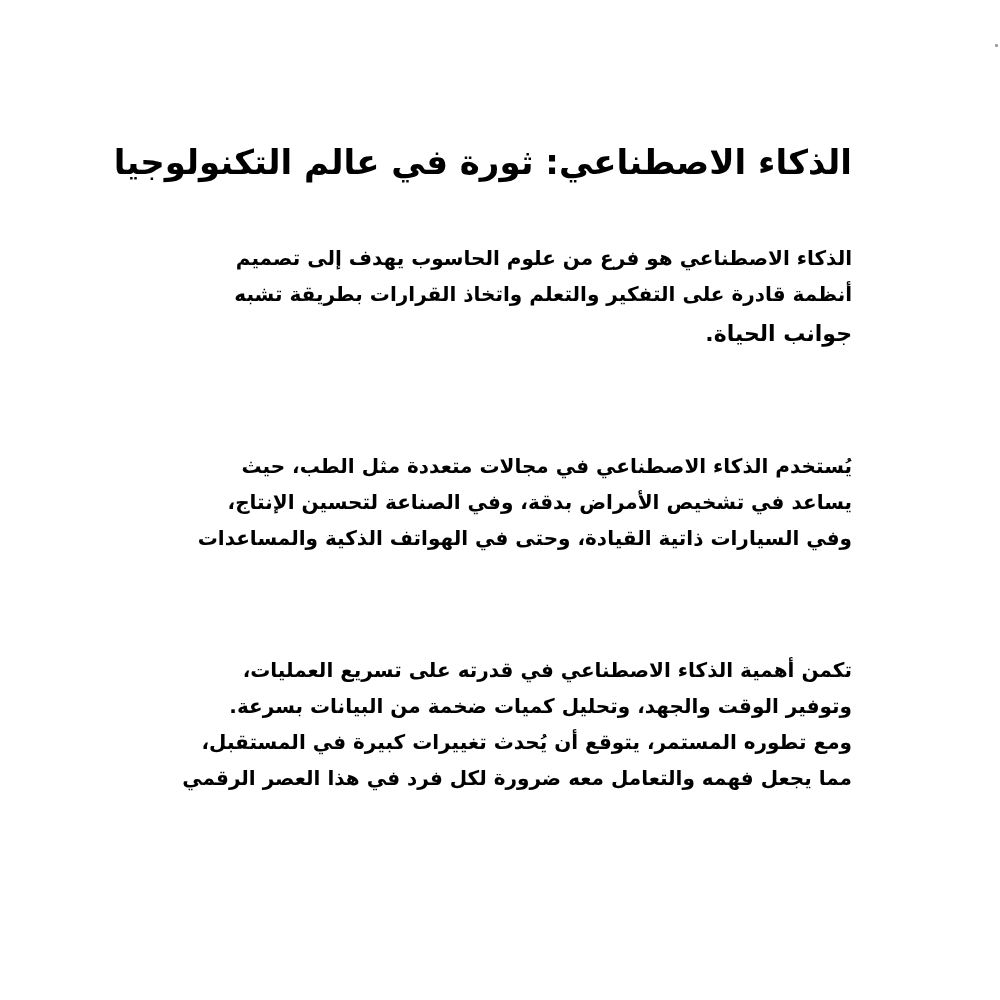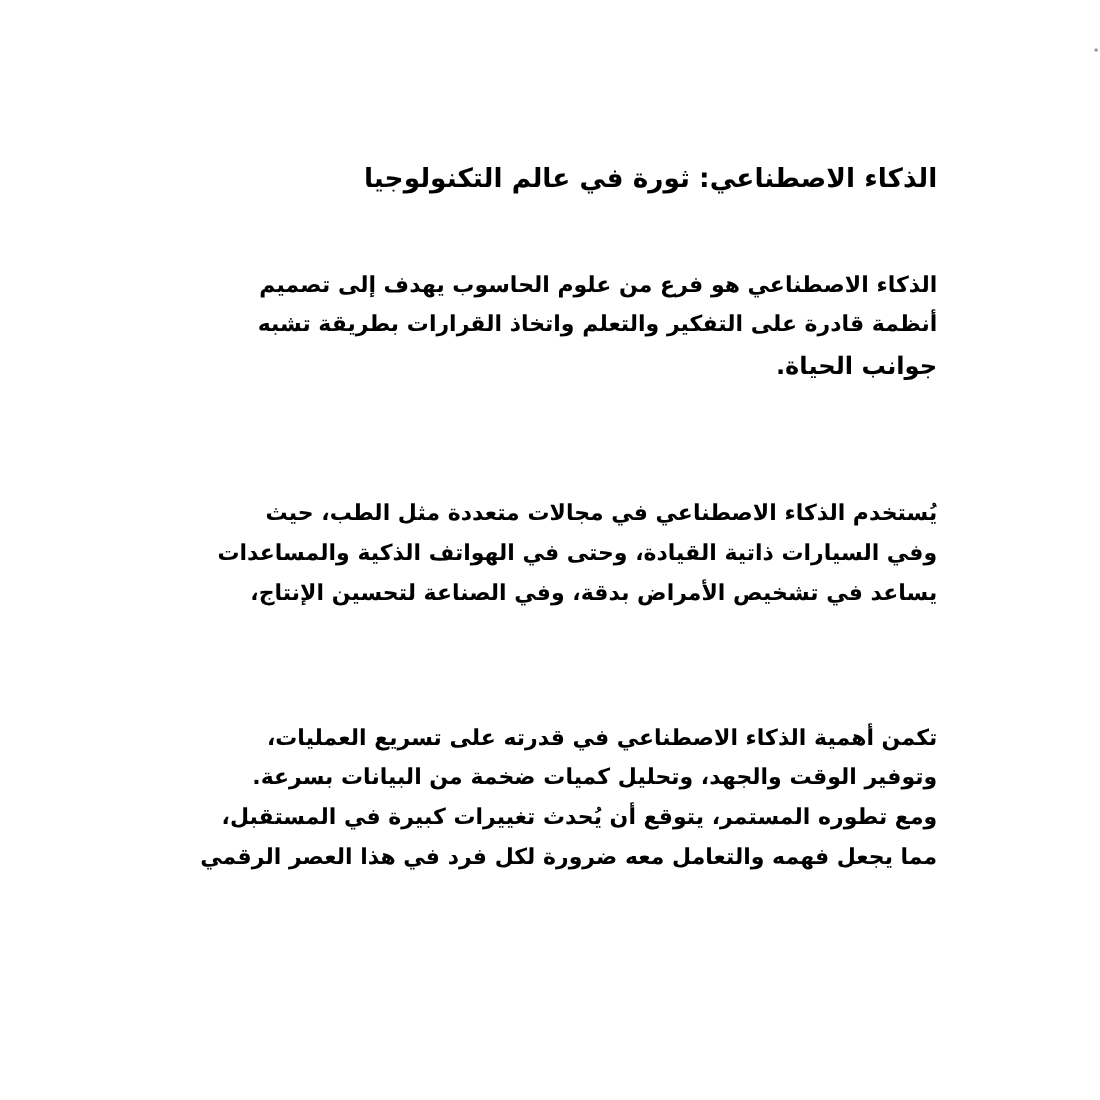--- a/index.html
+++ b/index.html
@@ -17,21 +17,21 @@
     }
     .page {
       position: absolute;
       left: 130px;
       top: 130px;
       width: 722px;
       direction: rtl;
       text-align: right;
     }
     .title {
-      font-size: 24px;
+      font-size: 34px;
       font-weight: bold;
       margin: 12px 0 0 0;
       line-height: 40px;
       white-space: nowrap;
     }
     .para {
       font-size: 20px;
       font-weight: bold;
       line-height: 36px;
       margin: 0;
@@ -66,22 +66,22 @@
   <h1 class="title">الذكاء الاصطناعي: ثورة في عالم التكنولوجيا</h1>
 
   <p class="para" id="p1">
     <span class="line">الذكاء الاصطناعي هو فرع من علوم الحاسوب يهدف إلى تصميم</span>
     <span class="line">أنظمة قادرة على التفكير والتعلم واتخاذ القرارات بطريقة تشبه</span>
     <span class="line big">جوانب الحياة.</span>
   </p>
 
   <p class="para" id="p2">
     <span class="line">يُستخدم الذكاء الاصطناعي في مجالات متعددة مثل الطب، حيث</span>
+    <span class="line">يساعد في تشخيص الأمراض بدقة، وفي الصناعة لتحسين الإنتاج،</span>
     <span class="line">وفي السيارات ذاتية القيادة، وحتى في الهواتف الذكية والمساعدات</span>
-    <span class="line">يساعد في تشخيص الأمراض بدقة، وفي الصناعة لتحسين الإنتاج،</span>
   </p>
 
   <p class="para" id="p3">
     <span class="line">تكمن أهمية الذكاء الاصطناعي في قدرته على تسريع العمليات،</span>
     <span class="line">وتوفير الوقت والجهد، وتحليل كميات ضخمة من البيانات بسرعة.</span>
     <span class="line">ومع تطوره المستمر، يتوقع أن يُحدث تغييرات كبيرة في المستقبل،</span>
     <span class="line">مما يجعل فهمه والتعامل معه ضرورة لكل فرد في هذا العصر الرقمي</span>
   </p>
 </div>
 

